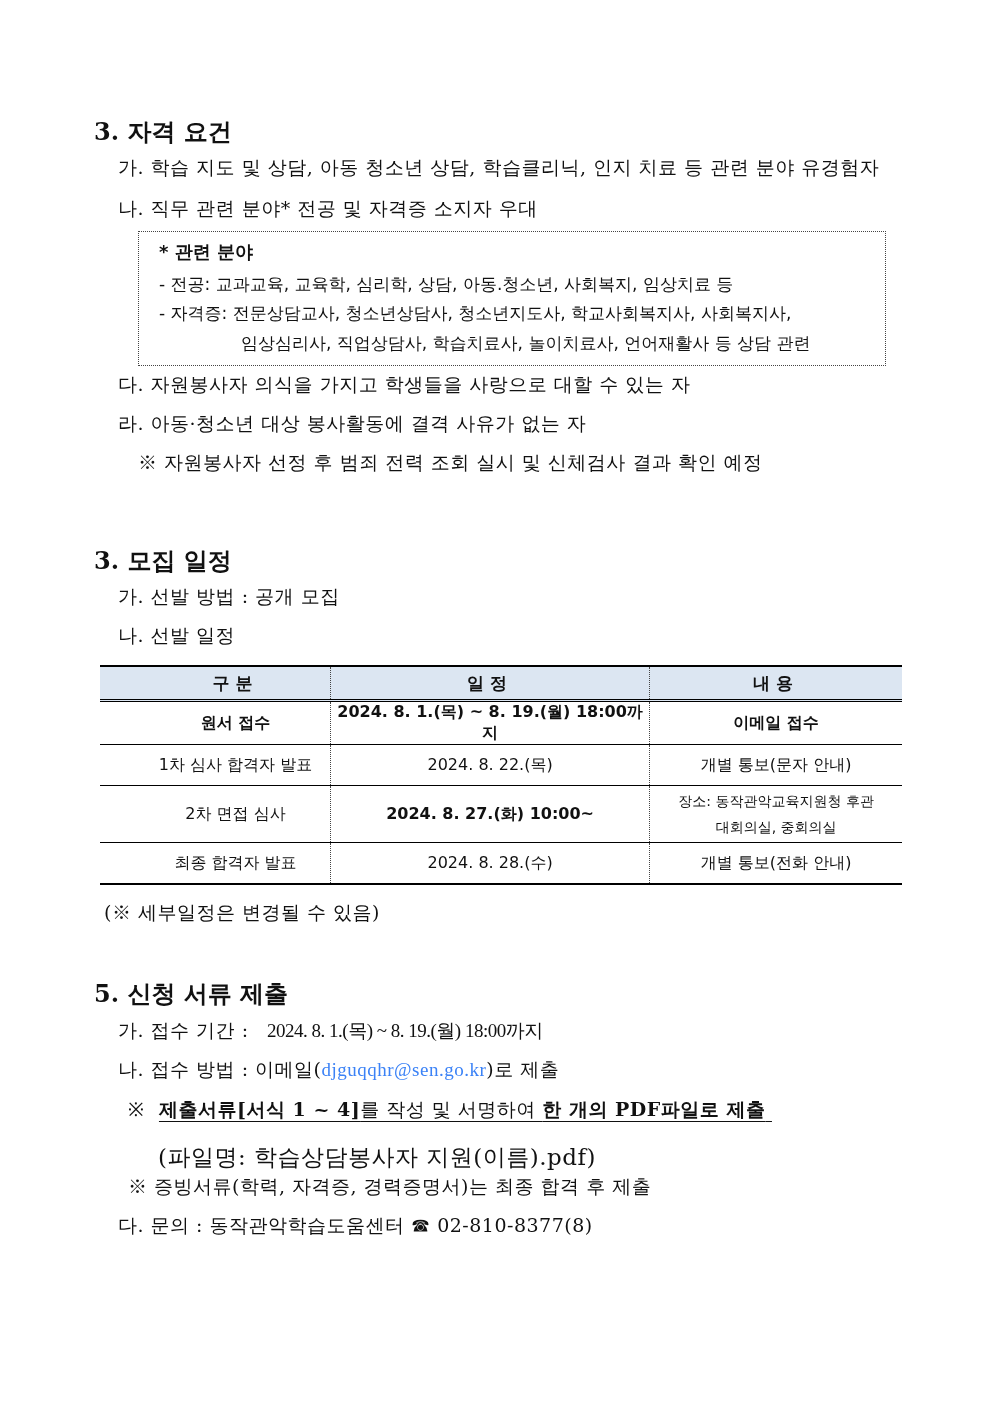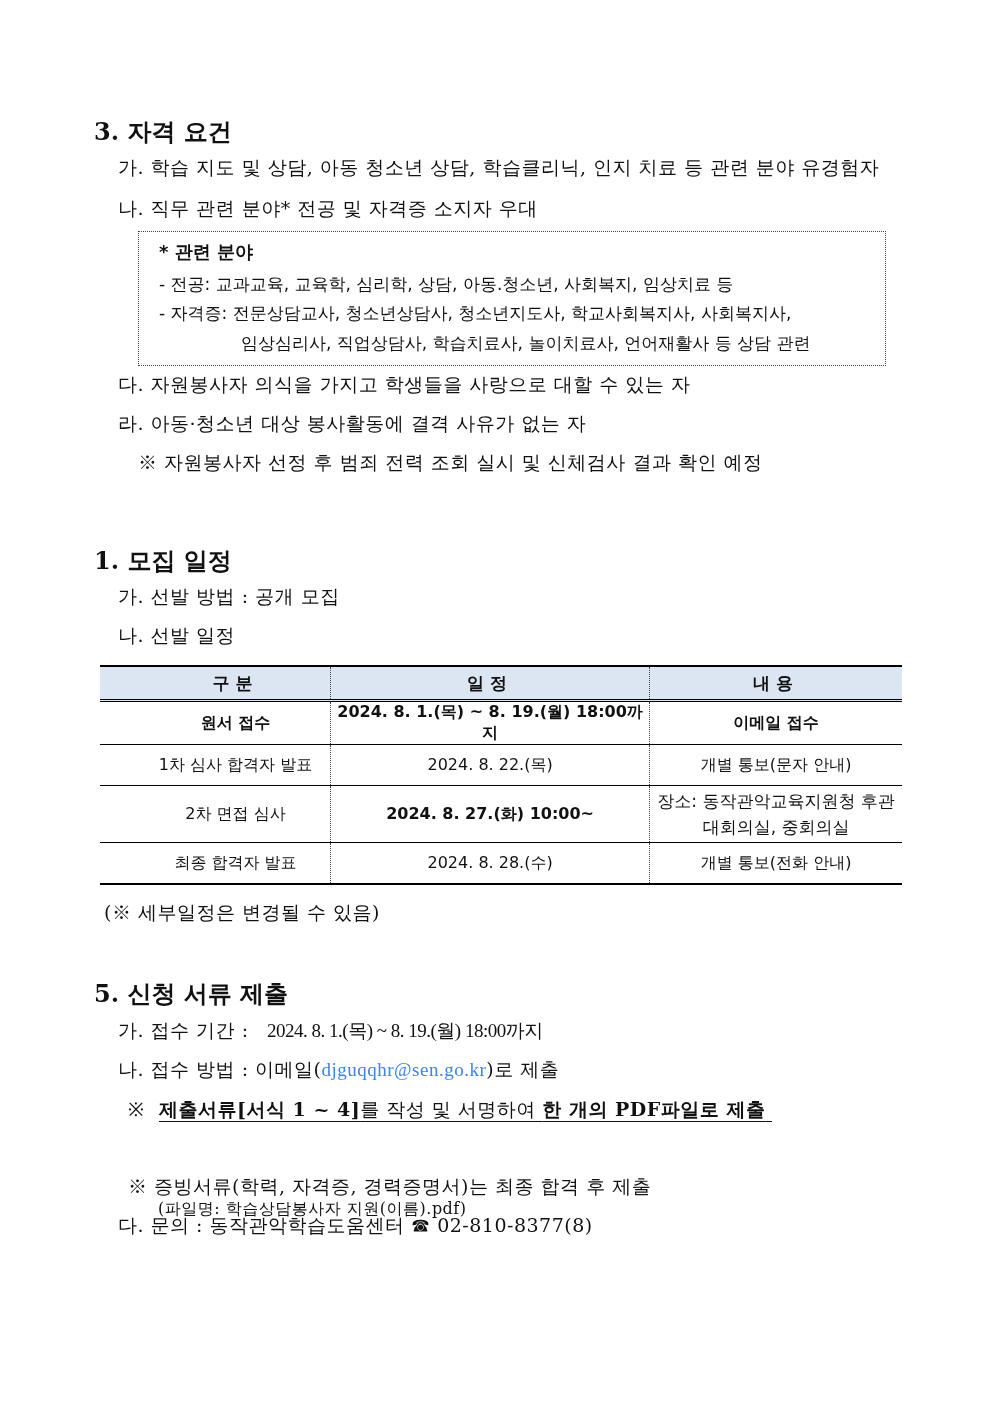--- a/index.html
+++ b/index.html
@@ -29,21 +29,21 @@
     border-top: 2px solid #000; border-bottom: 3px double #000;
     letter-spacing: 6px;
   }
   table.sched td { border-bottom: 1px solid #000; height: 40px; }
   table.sched tr.last td { border-bottom: 2px solid #000; }
   table.sched .c1 { width: 200px; border-right: 1px dotted #444; padding-left: 41px; }
   table.sched .c2 { width: 335px; border-right: 1px dotted #444; }
   table.sched .c3 { width: 267px; }
   table.sched .b { font-weight: bold; }
   table.sched tr.tall td { height: 56px; }
-  table.sched .small { font-size: 17px; line-height: 26px; }
+  table.sched .small { font-size: 14px; line-height: 26px; }
   .link { color: #3b82f6; font-family: "Liberation Serif", serif; }
   .u { text-decoration: underline; text-underline-offset: 5px; }
 </style>
 </head>
 <body>
 
 <div class="abs h" style="left:94px;top:116px;">3. 자격 요건</div>
 <div class="abs p" style="left:118px;top:155px;">가. 학습 지도 및 상담, 아동 청소년 상담, 학습클리닉, 인지 치료 등 관련 분야 유경험자</div>
 <div class="abs p" style="left:118px;top:196px;">나. 직무 관련 분야* 전공 및 자격증 소지자 우대</div>
 
@@ -51,21 +51,21 @@
   <div class="t bold" style="top:8px;">* 관련 분야</div>
   <div class="t" style="top:70px;">- 자격증: 전문상담교사, 청소년상담사, 청소년지도사, 학교사회복지사, 사회복지사,</div>
   <div class="t" style="top:41px;">- 전공: 교과교육, 교육학, 심리학, 상담, 아동.청소년, 사회복지, 임상치료 등</div>
   <div class="t" style="top:100px;left:102px;">임상심리사, 직업상담사, 학습치료사, 놀이치료사, 언어재활사 등 상담 관련</div>
 </div>
 
 <div class="abs p" style="left:118px;top:372px;">다. 자원봉사자 의식을 가지고 학생들을 사랑으로 대할 수 있는 자</div>
 <div class="abs p" style="left:118px;top:411px;">라. 아동·청소년 대상 봉사활동에 결격 사유가 없는 자</div>
 <div class="abs p" style="left:138px;top:450px;">※ 자원봉사자 선정 후 범죄 전력 조회 실시 및 신체검사 결과 확인 예정</div>
 
-<div class="abs h" style="left:94px;top:545px;">1. 모집 일정</div>
+<div class="abs h" style="left:94px;top:545px;">3. 모집 일정</div>
 <div class="abs p" style="left:118px;top:584px;">가. 선발 방법 : 공개 모집</div>
 <div class="abs p" style="left:118px;top:623px;">나. 선발 일정</div>
 
 <table class="sched">
   <thead>
     <tr>
       <th class="c1">구분</th>
       <th class="c2">일정</th>
       <th class="c3">내용</th>
     </tr>
@@ -108,20 +108,20 @@
 
 <div class="abs p" style="left:118px;top:1057px;">
   <span>나. 접수 방법 : 이메일(</span><span class="link">djguqqhr@sen.go.kr</span><span>)로 제출</span>
 </div>
 
 <div class="abs p" style="left:128px;top:1096px;">
   <span>※</span>
   <span class="u" style="margin-left:8px;margin-top:45px;"><b>제출서류[서식 1 ~ 4]</b><span>를 작성 및 서명하여 </span><b>한 개의 PDF파일로 제출</b>&nbsp;</span>
 </div>
 
-<div class="abs p" style="left:158px;top:1199px;font-size:16px;">(파일명: 학습상담봉사자 지원(이름).pdf)</div>
+<div class="abs p" style="left:158px;top:1142px;font-size:23px;">(파일명: 학습상담봉사자 지원(이름).pdf)</div>
 <div class="abs p" style="left:128px;top:1174px;">※ 증빙서류(학력, 자격증, 경력증명서)는 최종 합격 후 제출</div>
 
 <div class="abs p" style="left:118px;top:1213px;">
   <span>다. 문의 : 동작관악학습도움센터</span>
   <span>☎</span>
   <span>02-810-8377(8)</span>
 </div>
 
 </body></html>

